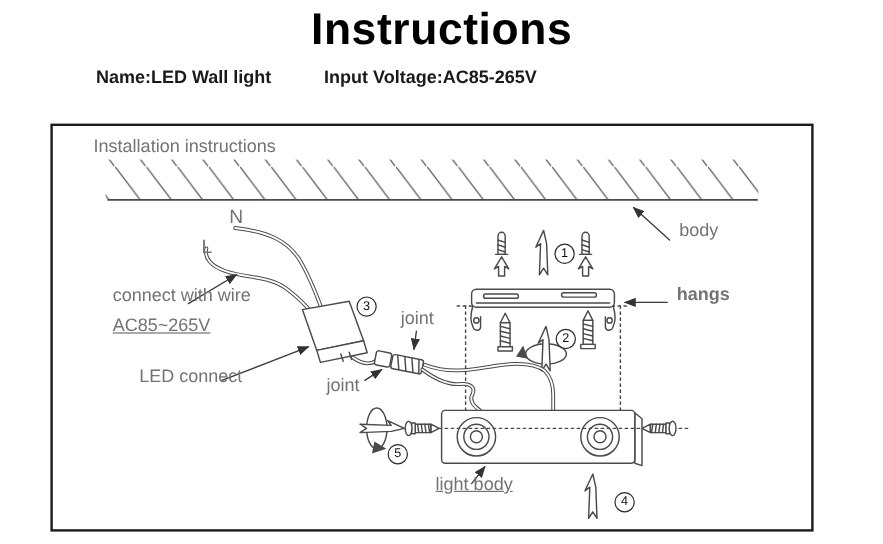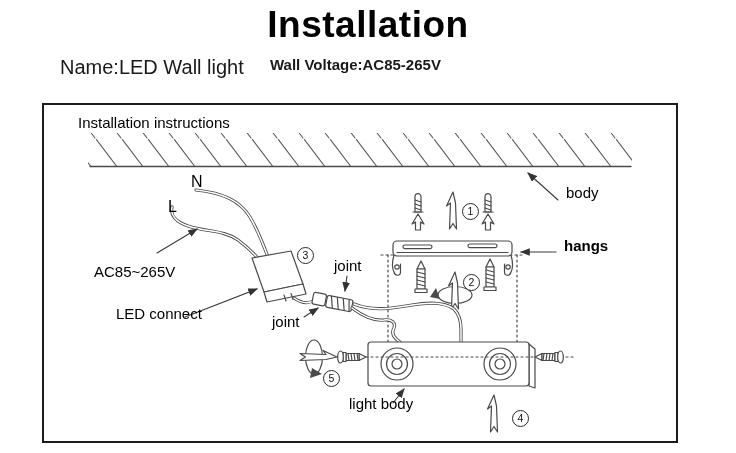--- a/index.html
+++ b/index.html
@@ -4,55 +4,55 @@
 <style>
   html,body{margin:0;padding:0;}
   body{
     width:736px;height:453px;position:relative;background:#ffffff;
     font-family:"Liberation Sans", sans-serif;color:#1a1a1a;overflow:hidden;
   }
   .page-title{
     position:absolute;top:4px;left:0;width:736px;text-align:center;
     font-size:37px;font-weight:bold;letter-spacing:0.5px;color:#000;
   }
-  .meta-name{position:absolute;top:56px;left:60px;font-size:20px;font-weight:normal;}
+  .meta-name{position:absolute;top:56px;left:80px;font-size:15px;font-weight:bold;}
   .meta-voltage{position:absolute;top:56px;left:270px;font-size:15px;font-weight:bold;}
   .diagram-box{
     position:absolute;left:42px;top:103px;width:632px;height:336px;
     border:2px solid #1c1c1c;background:#fff;
   }
   .diagram-box svg{position:absolute;left:0;top:0;}
-  .dlabel{position:absolute;font-size:15px;color:#000000;white-space:nowrap;line-height:1.1;}
+  .dlabel{position:absolute;font-size:15px;color:#737373;white-space:nowrap;line-height:1.1;}
   .section-title{left:34px;top:10px;}
   .lbl-n{left:147px;top:68px;font-size:16px;}
   .lbl-l{left:124px;top:93px;font-size:16px;}
   .lbl-connect{left:50px;top:134px;}
-  .lbl-voltage{left:50px;top:159px;}
+  .lbl-voltage{left:50px;top:159px;text-decoration:underline;}
   .lbl-driver{left:72px;top:201px;}
   .lbl-joint-u{left:290px;top:153px;}
   .lbl-joint-l{left:228px;top:209px;}
   .lbl-wall{left:522px;top:80px;}
   .lbl-hangs{left:520px;top:133px;font-weight:bold;}
-  .lbl-body{left:305px;top:291px;}
+  .lbl-body{left:319px;top:291px;text-decoration:underline;}
   .stepnum{
     position:absolute;width:15px;height:15px;border:1.3px solid #2a2a2a;border-radius:50%;
     font-size:10.5px;line-height:15px;text-align:center;color:#111;background:#fff;
   }
   .step1{left:418px;top:98px;}
   .step2{left:419px;top:169px;}
   .step3{left:253px;top:142px;}
   .step4{left:468px;top:305px;}
   .step5{left:279px;top:265px;}
 </style>
 </head>
 <body>
 
-<div class="page-title">Installation</div>
+<div class="page-title">Instructions</div>
 <div class="meta-name">Name:LED Wall light</div>
-<div class="meta-voltage">Wall Voltage:AC85-265V</div>
+<div class="meta-voltage">Input Voltage:AC85-265V</div>
 
 <div class="diagram-box">
 
   <svg width="632" height="336" viewBox="0 0 632 336" fill="none" stroke="#4a4a4a" stroke-width="1.2" stroke-linecap="round" stroke-linejoin="round">
     <defs>
       <pattern id="hatch" width="26" height="34" patternUnits="userSpaceOnUse">
         <path d="M0,0 L25,33" stroke="#5a5a5a" stroke-width="1.1"></path>
       </pattern>
       <marker id="ah" markerWidth="9" markerHeight="7" refX="8" refY="3.5" orient="auto">
         <path d="M0,0 L9,3.5 L0,7 Z" fill="#333" stroke="none"></path>
@@ -183,20 +183,21 @@
       <path d="M141,212 L213,184" marker-end="url(#ah)"></path>
       <path d="M303,171 L301,186" marker-end="url(#ah)"></path>
       <path d="M260,212 L274,203" marker-end="url(#ah)"></path>
       <path d="M349,298 L360,284" marker-end="url(#ah)"></path>
     </g>
   </svg>
 
   <div class="dlabel section-title">Installation instructions</div>
   <div class="dlabel lbl-n">N</div>
   <div class="dlabel lbl-l">L</div>
+  <div class="dlabel lbl-connect">connect with wire</div>
   <div class="dlabel lbl-voltage">AC85~265V</div>
   <div class="dlabel lbl-driver">LED connect</div>
   <div class="dlabel lbl-joint-u">joint</div>
   <div class="dlabel lbl-joint-l">joint</div>
   <div class="dlabel lbl-wall">body</div>
   <div class="dlabel lbl-hangs">hangs</div>
   <div class="dlabel lbl-body">light body</div>
 
   <div class="stepnum step1">1</div>
   <div class="stepnum step2">2</div>

